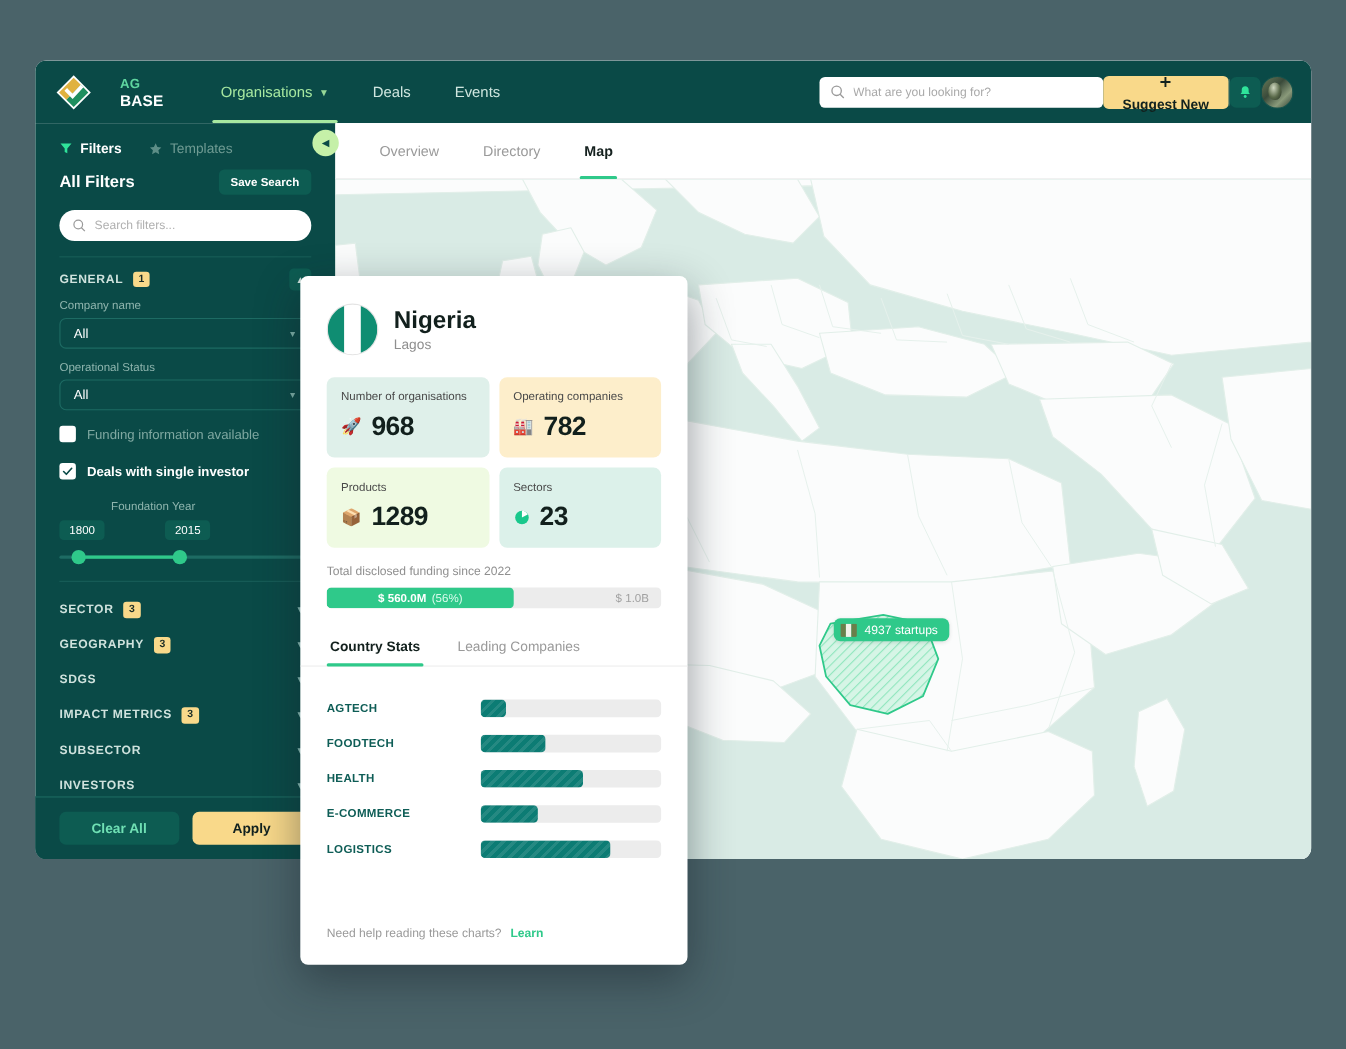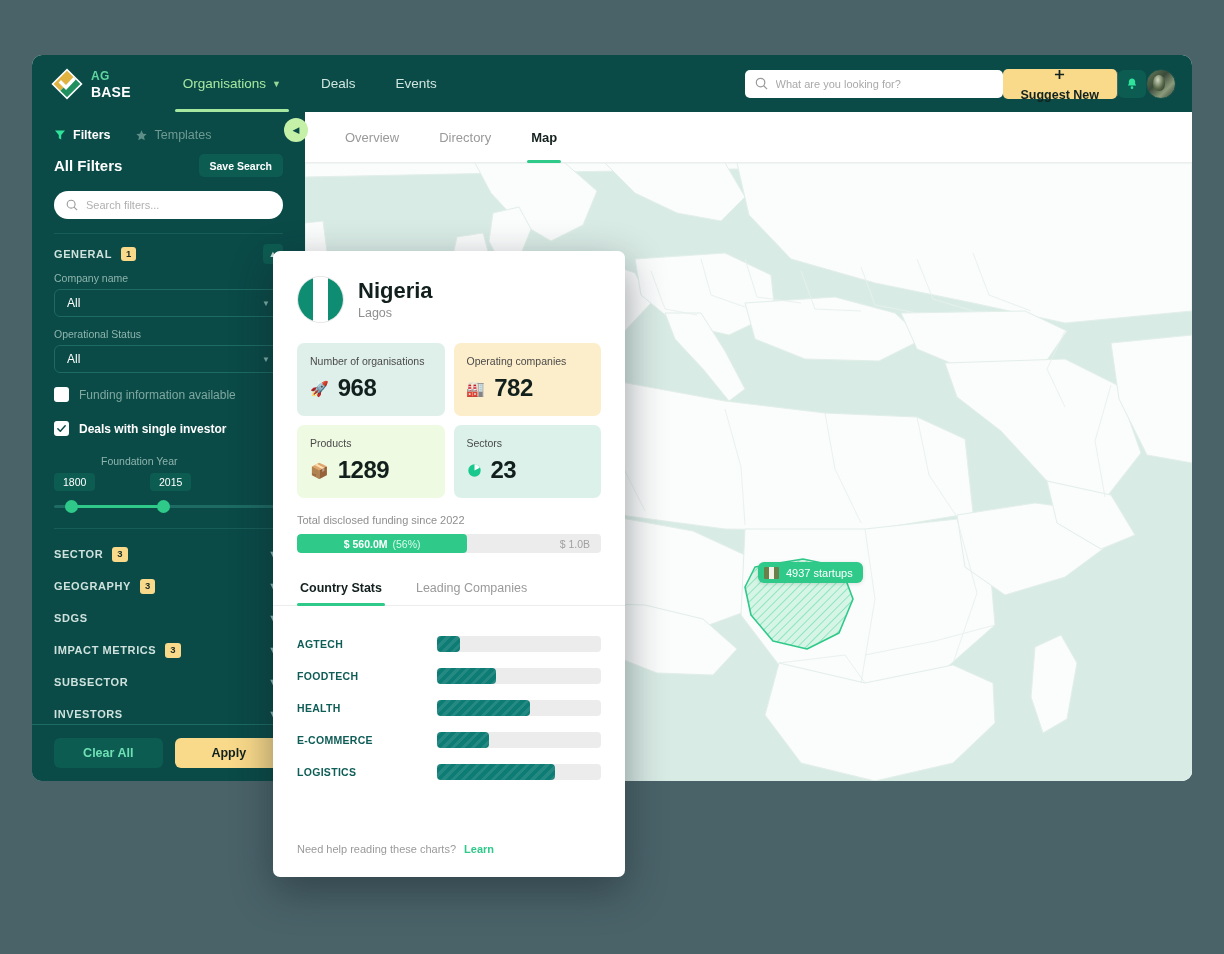--- a/index.html
+++ b/index.html
@@ -20,21 +20,21 @@
     overflow: hidden;
   }
 
   
   #topnav {
     position: absolute; left: 0; top: 0;
     width: 1160px; height: 57px;
     background: #0a4a47;
     display: flex; align-items: center;
   }
-  #logo-block { display: flex; align-items: center; gap: 7px; margin-left: 18px; }
+  #logo-block { display: flex; align-items: flex-end; gap: 25px; margin-left: 18px; }
   .logo-mark { width: 34px; height: 34px; position: relative; }
   .logo-text { line-height: 1.02; }
   .logo-ag { font-size: 12px; font-weight: 700; color: #5fd6a0; letter-spacing: .3px; }
   .logo-base { font-size: 14px; font-weight: 700; color: #ffffff; letter-spacing: .2px; }
 
   #nav-links { display: flex; align-items: center; height: 57px; margin-left: 32px; }
   .nav-link {
     position: relative; height: 57px; display: flex; align-items: center; gap: 6px;
     padding: 0 20px; font-size: 13.5px; color: #cfe6df; cursor: pointer;
   }

